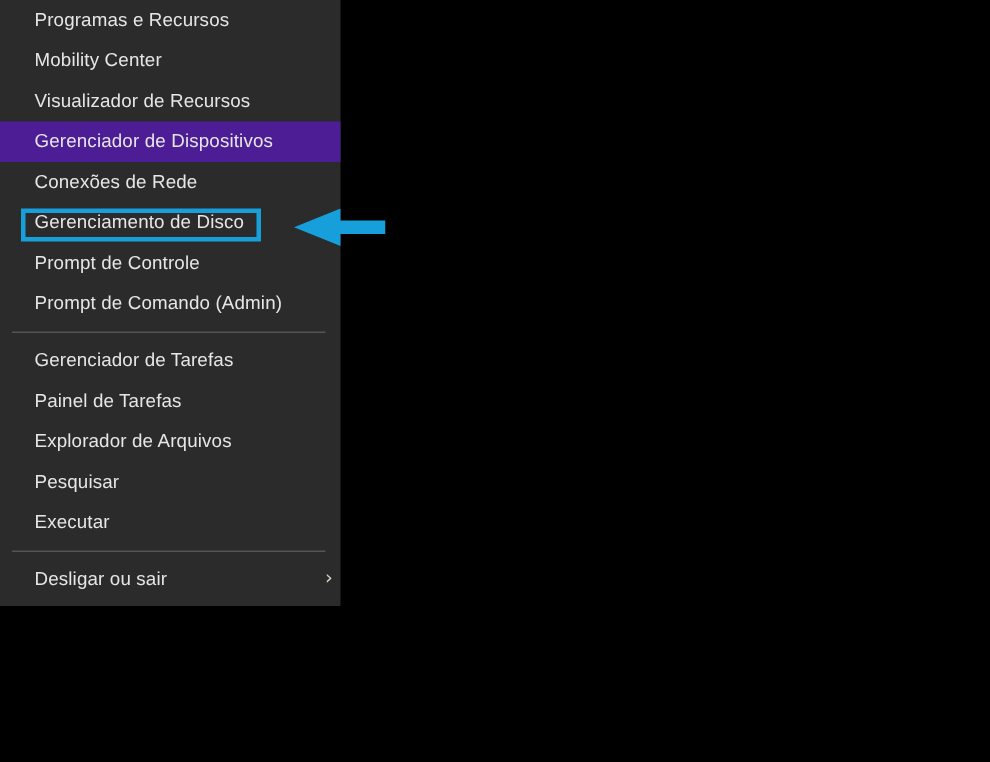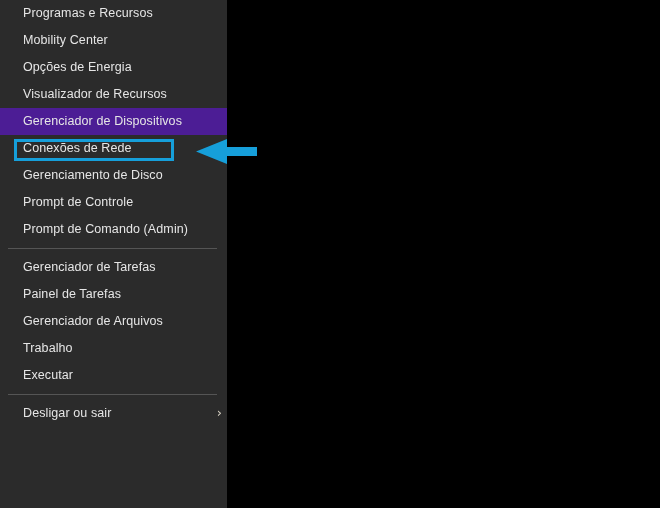--- a/index.html
+++ b/index.html
@@ -15,21 +15,21 @@
     overflow: hidden;
     font-family: "Liberation Sans", sans-serif;
   }
 
   
   #context-menu {
     position: absolute;
     left: 0;
     top: 0;
     width: 227px;
-    height: 508px;
+    height: 404px;
     background: #2b2b2b;
     box-sizing: border-box;
     padding: 0;
   }
 
   .menu-group {
     padding: 0;
   }
 
   .menu-item {
@@ -98,34 +98,33 @@
 </head>
 <body>
 
 <div id="screen">
 
   <div id="context-menu">
 
   <div class="menu-group">
         <div class="menu-item"><span class="label">Programas e Recursos</span></div>
         <div class="menu-item"><span class="label">Mobility Center</span></div>
-        <div class="menu-item"><span class="label">Opções de Energia</span></div>
         <div class="menu-item"><span class="label">Visualizador de Recursos</span></div>
         <div class="menu-item hovered"><span class="label">Gerenciador de Dispositivos</span></div>
         <div class="menu-item"><span class="label">Conexões de Rede</span></div>
         <div class="menu-item"><span class="label">Gerenciamento de Disco</span></div>
         <div class="menu-item"><span class="label">Prompt de Controle</span></div>
         <div class="menu-item"><span class="label">Prompt de Comando (Admin)</span></div>
       </div>
       <div class="separator"></div>
       <div class="menu-group">
         <div class="menu-item"><span class="label">Gerenciador de Tarefas</span></div>
         <div class="menu-item"><span class="label">Painel de Tarefas</span></div>
-        <div class="menu-item"><span class="label">Gerenciador de Arquivos</span></div>
-        <div class="menu-item"><span class="label">Trabalho</span></div>
+        <div class="menu-item"><span class="label">Explorador de Arquivos</span></div>
+        <div class="menu-item"><span class="label">Pesquisar</span></div>
         <div class="menu-item"><span class="label">Executar</span></div>
       </div>
       <div class="separator"></div>
       <div class="menu-group">
         <div class="menu-item"><span class="label">Desligar ou sair</span><span class="submenu-chevron">›</span></div>
       </div>
     </div>
 
   <div id="highlight-box"></div>
 

